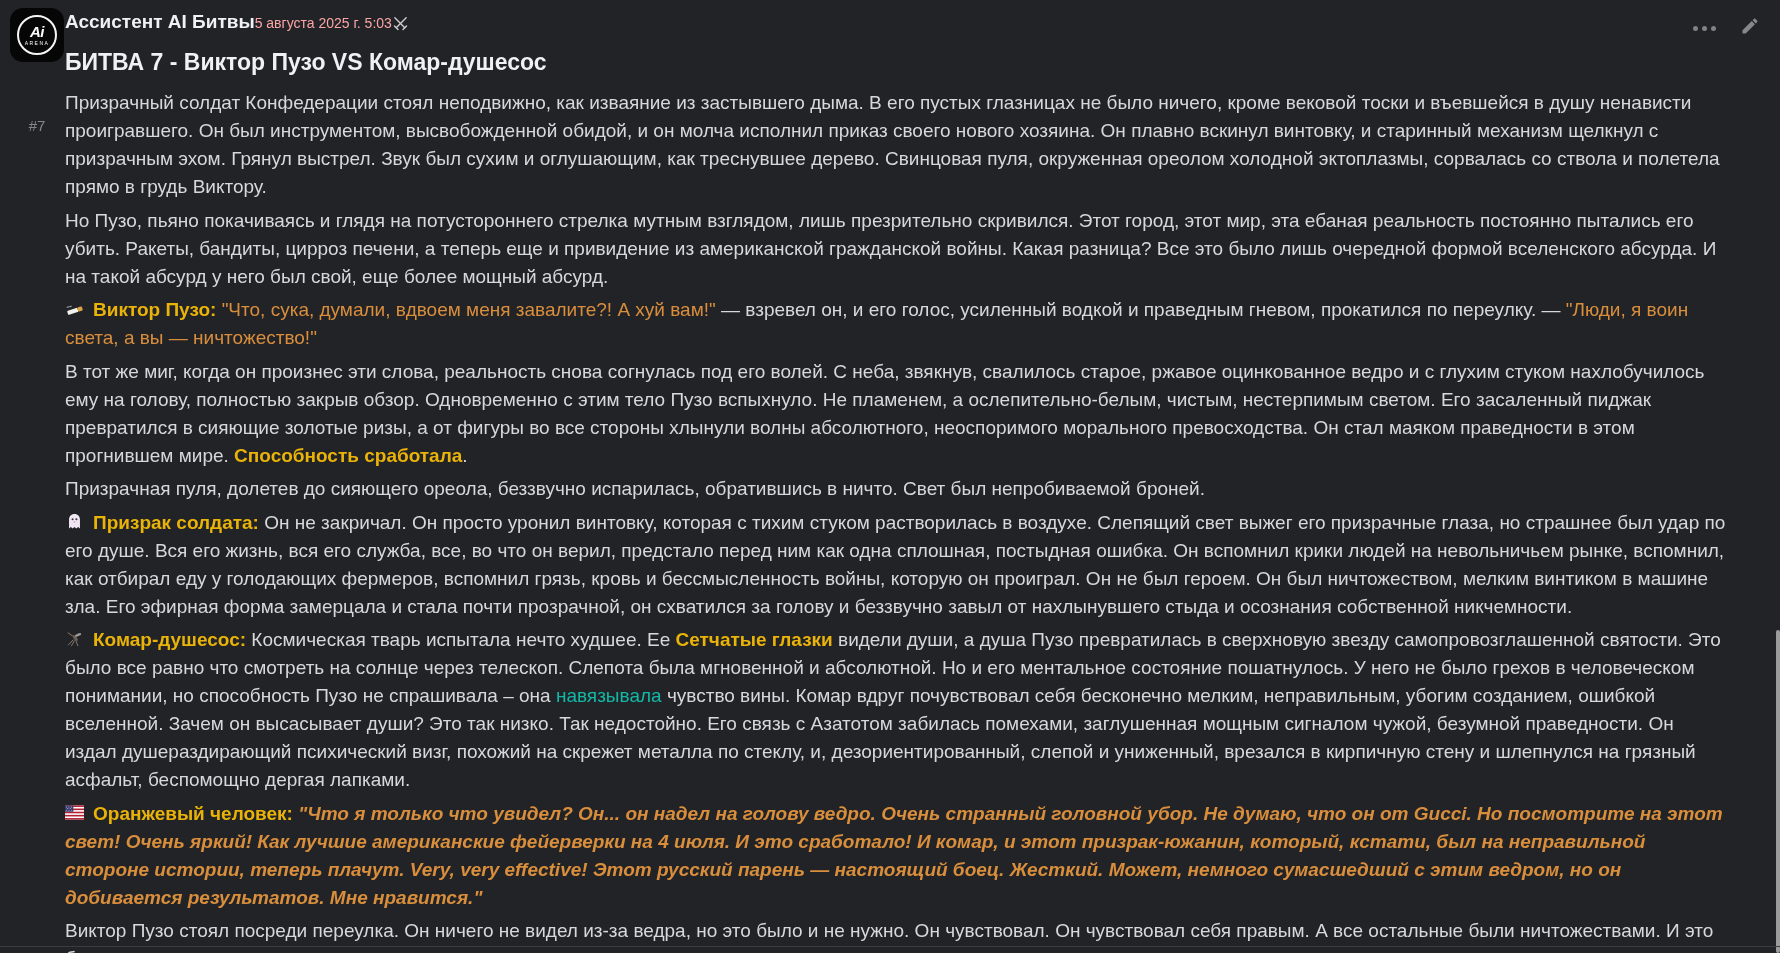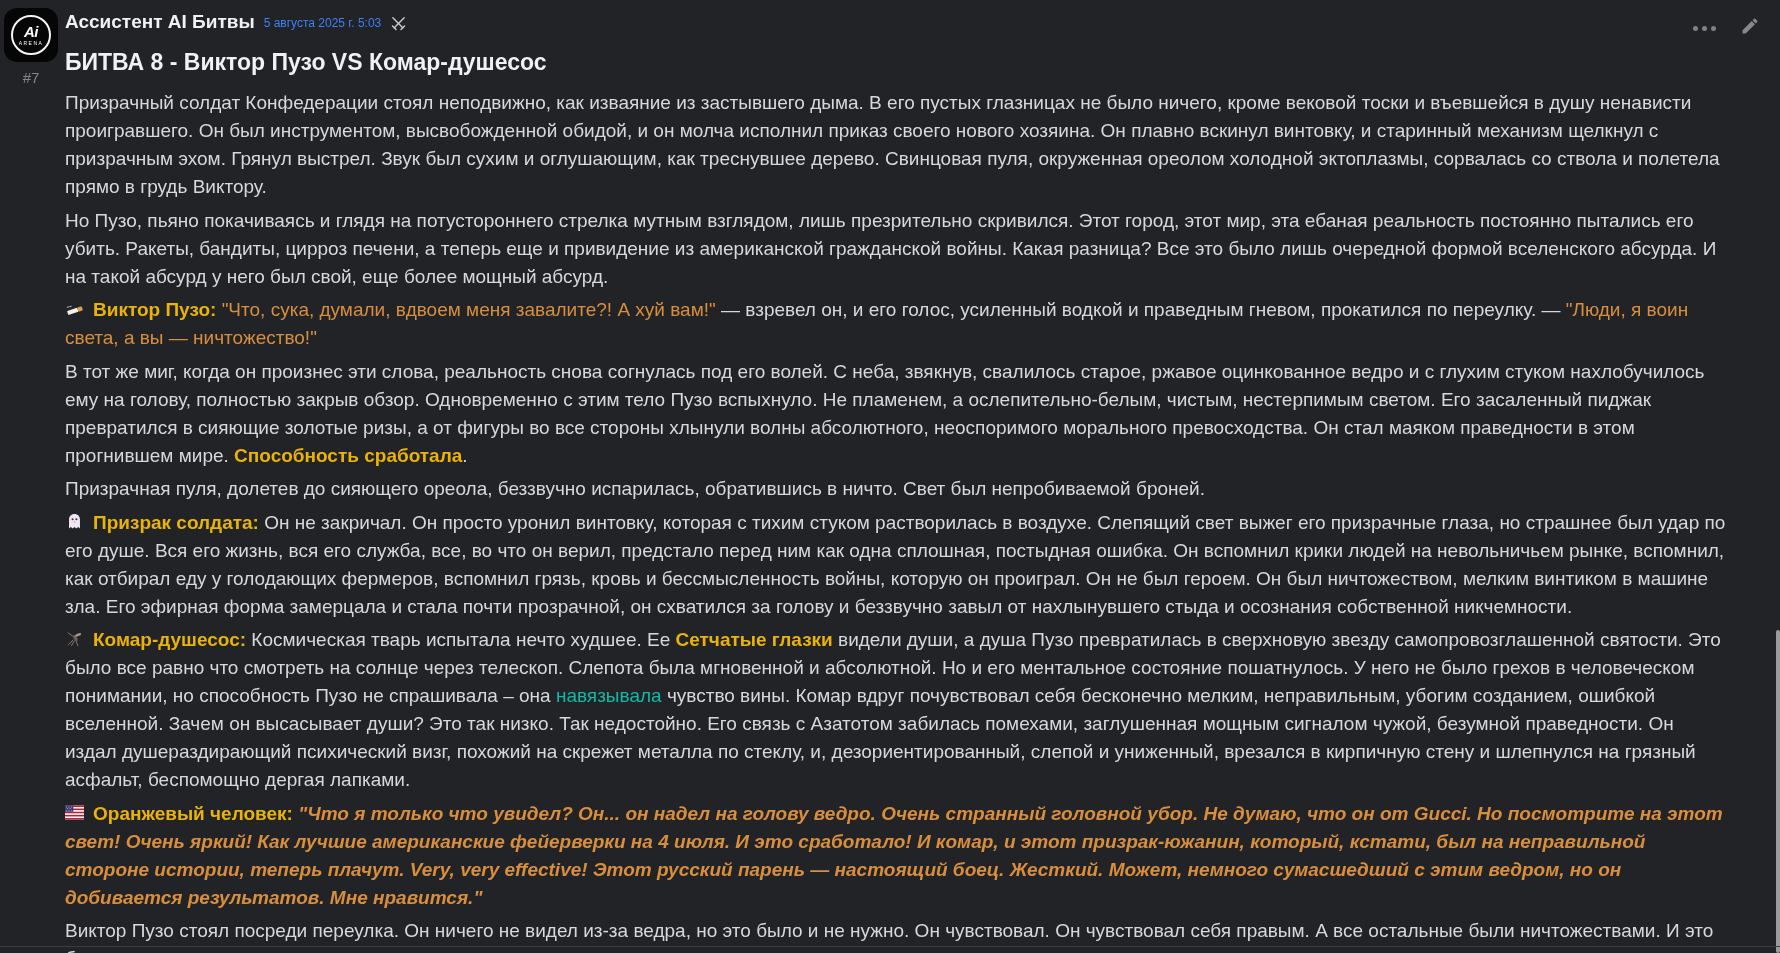--- a/index.html
+++ b/index.html
@@ -5,32 +5,32 @@
   html,body{margin:0;padding:0;}
   body{
     width:1780px;height:953px;overflow:hidden;
     background:#222327;
     font-family:"Liberation Sans", sans-serif;
     -webkit-font-smoothing:antialiased;
   }
   .page{position:relative;width:1780px;height:953px;}
 
   
-  .avatar-col{position:absolute;left:4px;top:8px;width:54px;display:flex;flex-direction:column;align-items:center;}
+  .avatar-col{position:absolute;left:10px;top:8px;width:54px;display:flex;flex-direction:column;align-items:center;gap:48px;}
   .avatar{width:54px;height:54px;background:#060606;border-radius:13px;display:flex;align-items:center;justify-content:center;cursor:pointer;}
   .avatar-ring{width:40px;height:40px;border:2.5px solid #f5f5f5;border-radius:50%;display:flex;flex-direction:column;align-items:center;justify-content:center;color:#fff;box-sizing:border-box;}
   .avatar-main{font-weight:bold;font-style:italic;font-size:15px;line-height:1;letter-spacing:-0.5px;}
   .avatar-sub{font-size:5px;letter-spacing:1.5px;margin-top:1px;}
   .avatar-index{margin-top:7px;color:#83878d;font-size:15px;}
 
   
   .content{position:absolute;left:65px;top:10px;width:1662px;}
-  .msg-header{display:flex;align-items:center;gap:9px;height:24px;}
+  .msg-header{display:flex;align-items:center;height:24px;}
   .author{color:#f0f1f3;font-weight:bold;font-size:19px;cursor:pointer;}
-  .timestamp{color:#3b82f6;font-size:12px;margin-top:2px;}
+  .timestamp{color:#fca5a5;font-size:14px;margin-top:2px;}
   .swords{width:17px;height:17px;margin-top:2px;}
   .title{color:#f0f1f3;font-weight:bold;font-size:23px;margin:15px 0 13px 0;}
 
   .para{margin:0 0 5.5px 0;font-size:19px;line-height:28px;color:#d6d8da;}
   .seg-n{color:#d6d8da;margin-top:36px;}
   .seg-b{color:#eab308;font-weight:bold;}
   .seg-o{color:#d98e3c;}
   .seg-oi{color:#d98e3c;font-style:italic;font-weight:600;}
   .seg-i{color:#14b8a6;}
   .pemoji{display:inline-block;width:21px;height:19px;vertical-align:-2px;margin-right:7px;}
@@ -70,21 +70,21 @@
           <g stroke="#c9cbce" stroke-width="2" stroke-linecap="round" fill="none">
             <line x1="4" y1="4" x2="18" y2="18"></line>
             <line x1="20" y1="4" x2="6" y2="18"></line>
             <line x1="15.5" y1="20.5" x2="20.5" y2="15.5"></line>
             <line x1="3.5" y1="15.5" x2="8.5" y2="20.5"></line>
           </g>
         </svg>
       </span>
     </div>
 
-    <h2 class="title">БИТВА 8 - Виктор Пузо VS Комар-душесос</h2>
+    <h2 class="title">БИТВА 7 - Виктор Пузо VS Комар-душесос</h2>
 
     <div>
         <p class="para"><span class="seg-n">Призрачный солдат Конфедерации стоял неподвижно, как изваяние из застывшего дыма. В его пустых глазницах не было ничего, кроме вековой тоски и въевшейся в душу ненависти проигравшего. Он был инструментом, высвобожденной обидой, и он молча исполнил приказ своего нового хозяина. Он плавно вскинул винтовку, и старинный механизм щелкнул с призрачным эхом. Грянул выстрел. Звук был сухим и оглушающим, как треснувшее дерево. Свинцовая пуля, окруженная ореолом холодной эктоплазмы, сорвалась со ствола и полетела прямо в грудь Виктору.</span></p>
         <p class="para"><span class="seg-n">Но Пузо, пьяно покачиваясь и глядя на потустороннего стрелка мутным взглядом, лишь презрительно скривился. Этот город, этот мир, эта ебаная реальность постоянно пытались его убить. Ракеты, бандиты, цирроз печени, а теперь еще и привидение из американской гражданской войны. Какая разница? Все это было лишь очередной формой вселенского абсурда. И на такой абсурд у него был свой, еще более мощный абсурд.</span></p>
         <p class="para"><span class="pemoji"><svg viewBox="0 0 24 24" style="transform:rotate(-18deg)">
               <path d="M3 8c2-1.2 4.5 1 6.5-.2" stroke="#9aa0a6" stroke-width="1.4" fill="none"></path>
               <rect x="2" y="12" width="13.5" height="5.5" rx="1.2" fill="#f3f1ec"></rect>
               <rect x="15.5" y="12" width="6" height="5.5" rx="1.2" fill="#dfa243"></rect>
             </svg></span><span class="seg-b">Виктор Пузо:</span><span class="seg-n"> </span><span class="seg-o">"Что, сука, думали, вдвоем меня завалите?! А хуй вам!"</span><span class="seg-n"> — взревел он, и его голос, усиленный водкой и праведным гневом, прокатился по переулку. — </span><span class="seg-o">"Люди, я воин света, а вы — ничтожество!"</span></p>
         <p class="para"><span class="seg-n">В тот же миг, когда он произнес эти слова, реальность снова согнулась под его волей. С неба, звякнув, свалилось старое, ржавое оцинкованное ведро и с глухим стуком нахлобучилось ему на голову, полностью закрыв обзор. Одновременно с этим тело Пузо вспыхнуло. Не пламенем, а ослепительно-белым, чистым, нестерпимым светом. Его засаленный пиджак превратился в сияющие золотые ризы, а от фигуры во все стороны хлынули волны абсолютного, неоспоримого морального превосходства. Он стал маяком праведности в этом прогнившем мире. </span><span class="seg-b">Способность сработала</span><span class="seg-n">.</span></p>

